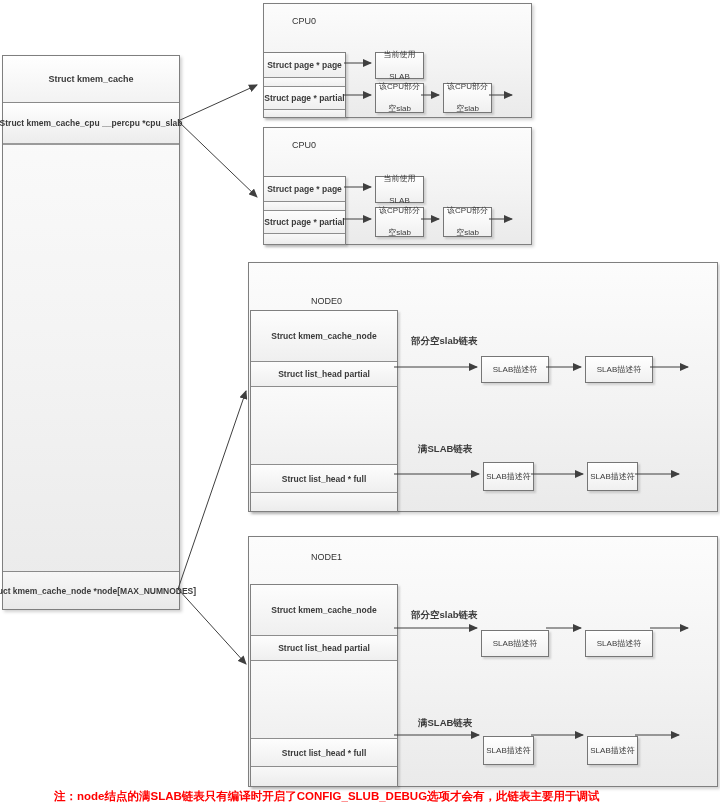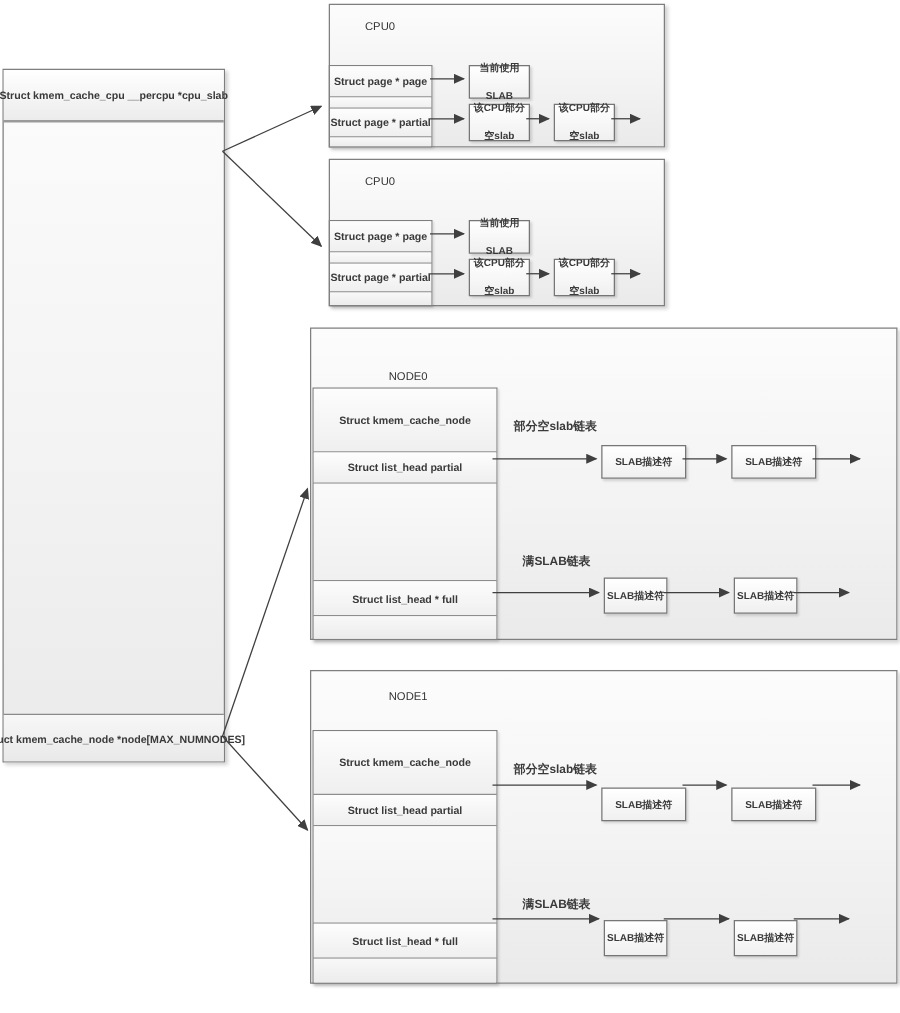--- a/index.html
+++ b/index.html
@@ -52,21 +52,21 @@
     font-size:8.5px;font-weight:bold;white-space:nowrap;
     border-bottom:1px solid #8d8d8d;background:linear-gradient(180deg,#fdfdfd,#efefef);
   }
   .s-gap{border-bottom:1px solid #8d8d8d;background:linear-gradient(180deg,#fafafa,#f0f0f0);}
   .s-fill{flex:1;background:linear-gradient(180deg,#f8f8f8,#ececec);}
 
   
   .mini-box{
     position:absolute;border:1px solid #767676;background:linear-gradient(180deg,#ffffff,#f0f0f0);
     display:flex;flex-direction:column;align-items:center;justify-content:center;
-    font-size:8px;font-weight:bold;line-height:10px;text-align:center;white-space:nowrap;
+    font-size:8px;font-weight:normal;line-height:10px;text-align:center;white-space:nowrap;
     box-shadow:1.5px 1.5px 2px rgba(0,0,0,.15);z-index:2;gap:12px;
   }
   .flow-label{
     position:absolute;font-size:9.5px;font-weight:bold;color:#3a3a3a;white-space:nowrap;z-index:2;
   }
   .note{
     position:absolute;left:54px;top:789px;font-size:11.5px;font-weight:bold;
     color:#ff0000;white-space:nowrap;z-index:3;
   }
 </style>
@@ -113,20 +113,21 @@
       <line x1="394" y1="628" x2="477" y2="628" marker-end="url(#ah)"></line>
       <line x1="546" y1="628" x2="581" y2="628" marker-end="url(#ah)"></line>
       <line x1="650" y1="628" x2="688" y2="628" marker-end="url(#ah)"></line>
       <line x1="394" y1="735" x2="479" y2="735" marker-end="url(#ah)"></line>
       <line x1="531" y1="735" x2="583" y2="735" marker-end="url(#ah)"></line>
       <line x1="635" y1="735" x2="679" y2="735" marker-end="url(#ah)"></line>
     </g>
   </svg>
 
   <div class="outer-box kc-box" style="left:2px;top:55px;width:176px;height:553px">
+    <div class="kc-title">Struct kmem_cache</div>
     <div class="kc-band kc-cpu-slab">Struct kmem_cache_cpu __percpu *cpu_slab</div>
     <div class="kc-spacer"></div>
     <div class="kc-band kc-node">Struct kmem_cache_node *node[MAX_NUMNODES]</div>
   </div>
 
   <div class="outer-box" style="left:263px;top:3px;width:267px;height:113px">
     <div class="box-title" style="left:28px;top:12px">CPU0</div>
     <div class="struct-box" style="left:-1px;top:48px;width:81px;bottom:-1px">
       <div class="s-band" style="height:24px">Struct page * page</div>
       <div class="s-gap" style="height:8px"></div>
@@ -212,14 +213,15 @@
         <div>SLAB描述符</div>
       </div>
     <div class="mini-box" style="left:234px;top:199px;width:49px;height:27px">
         <div>SLAB描述符</div>
       </div>
     <div class="mini-box" style="left:338px;top:199px;width:49px;height:27px">
         <div>SLAB描述符</div>
       </div>
   </div>
 
+  <div class="note">注：node结点的满SLAB链表只有编译时开启了CONFIG_SLUB_DEBUG选项才会有，此链表主要用于调试</div>
 
 </div>
 
 </body></html>

